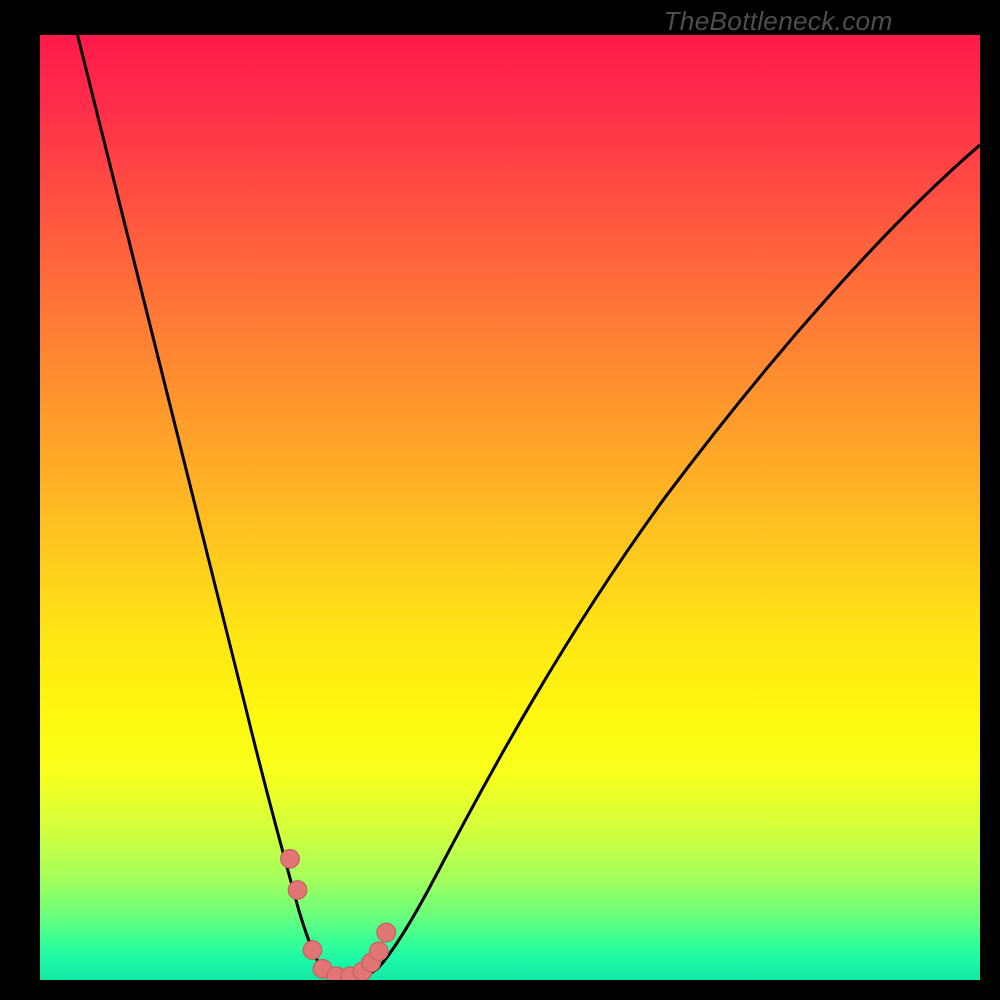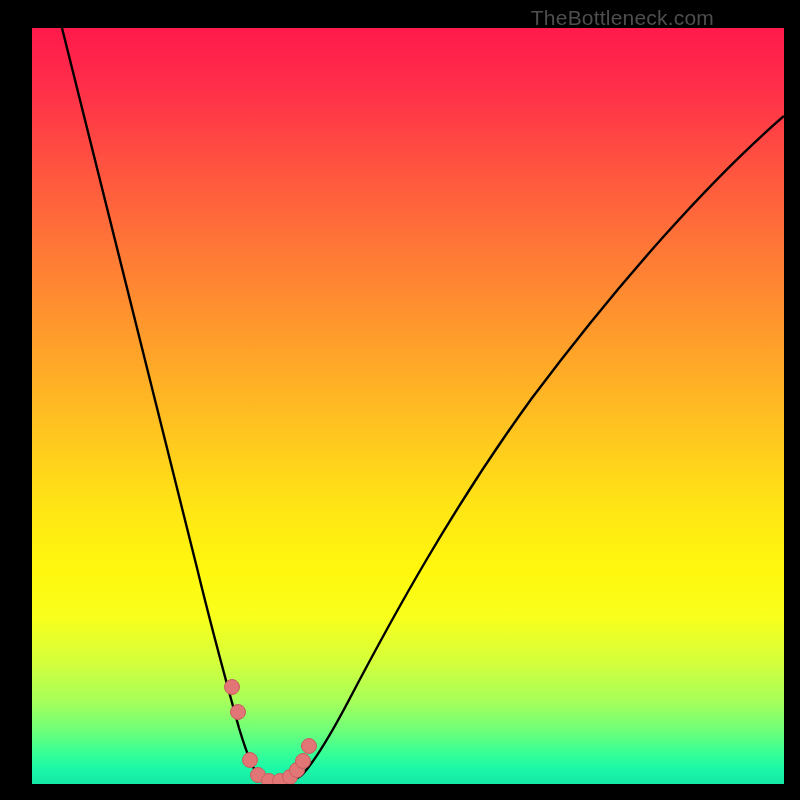--- a/index.html
+++ b/index.html
@@ -9,20 +9,21 @@
     height: 800px;
     background: #000;
     overflow: hidden;
     font-family: Arial, Helvetica, sans-serif;
   }
   .frame {
     position: absolute;
     left: 0; top: 0;
     width: 724px; height: 800px;
     background: #000;
+    font-style: italic;
   }
   .plot-area {
     position: absolute;
     
     left: 32px;
     top: 28px;
     width: 752px;   
     height: 756px;  
     overflow: hidden;
   }

